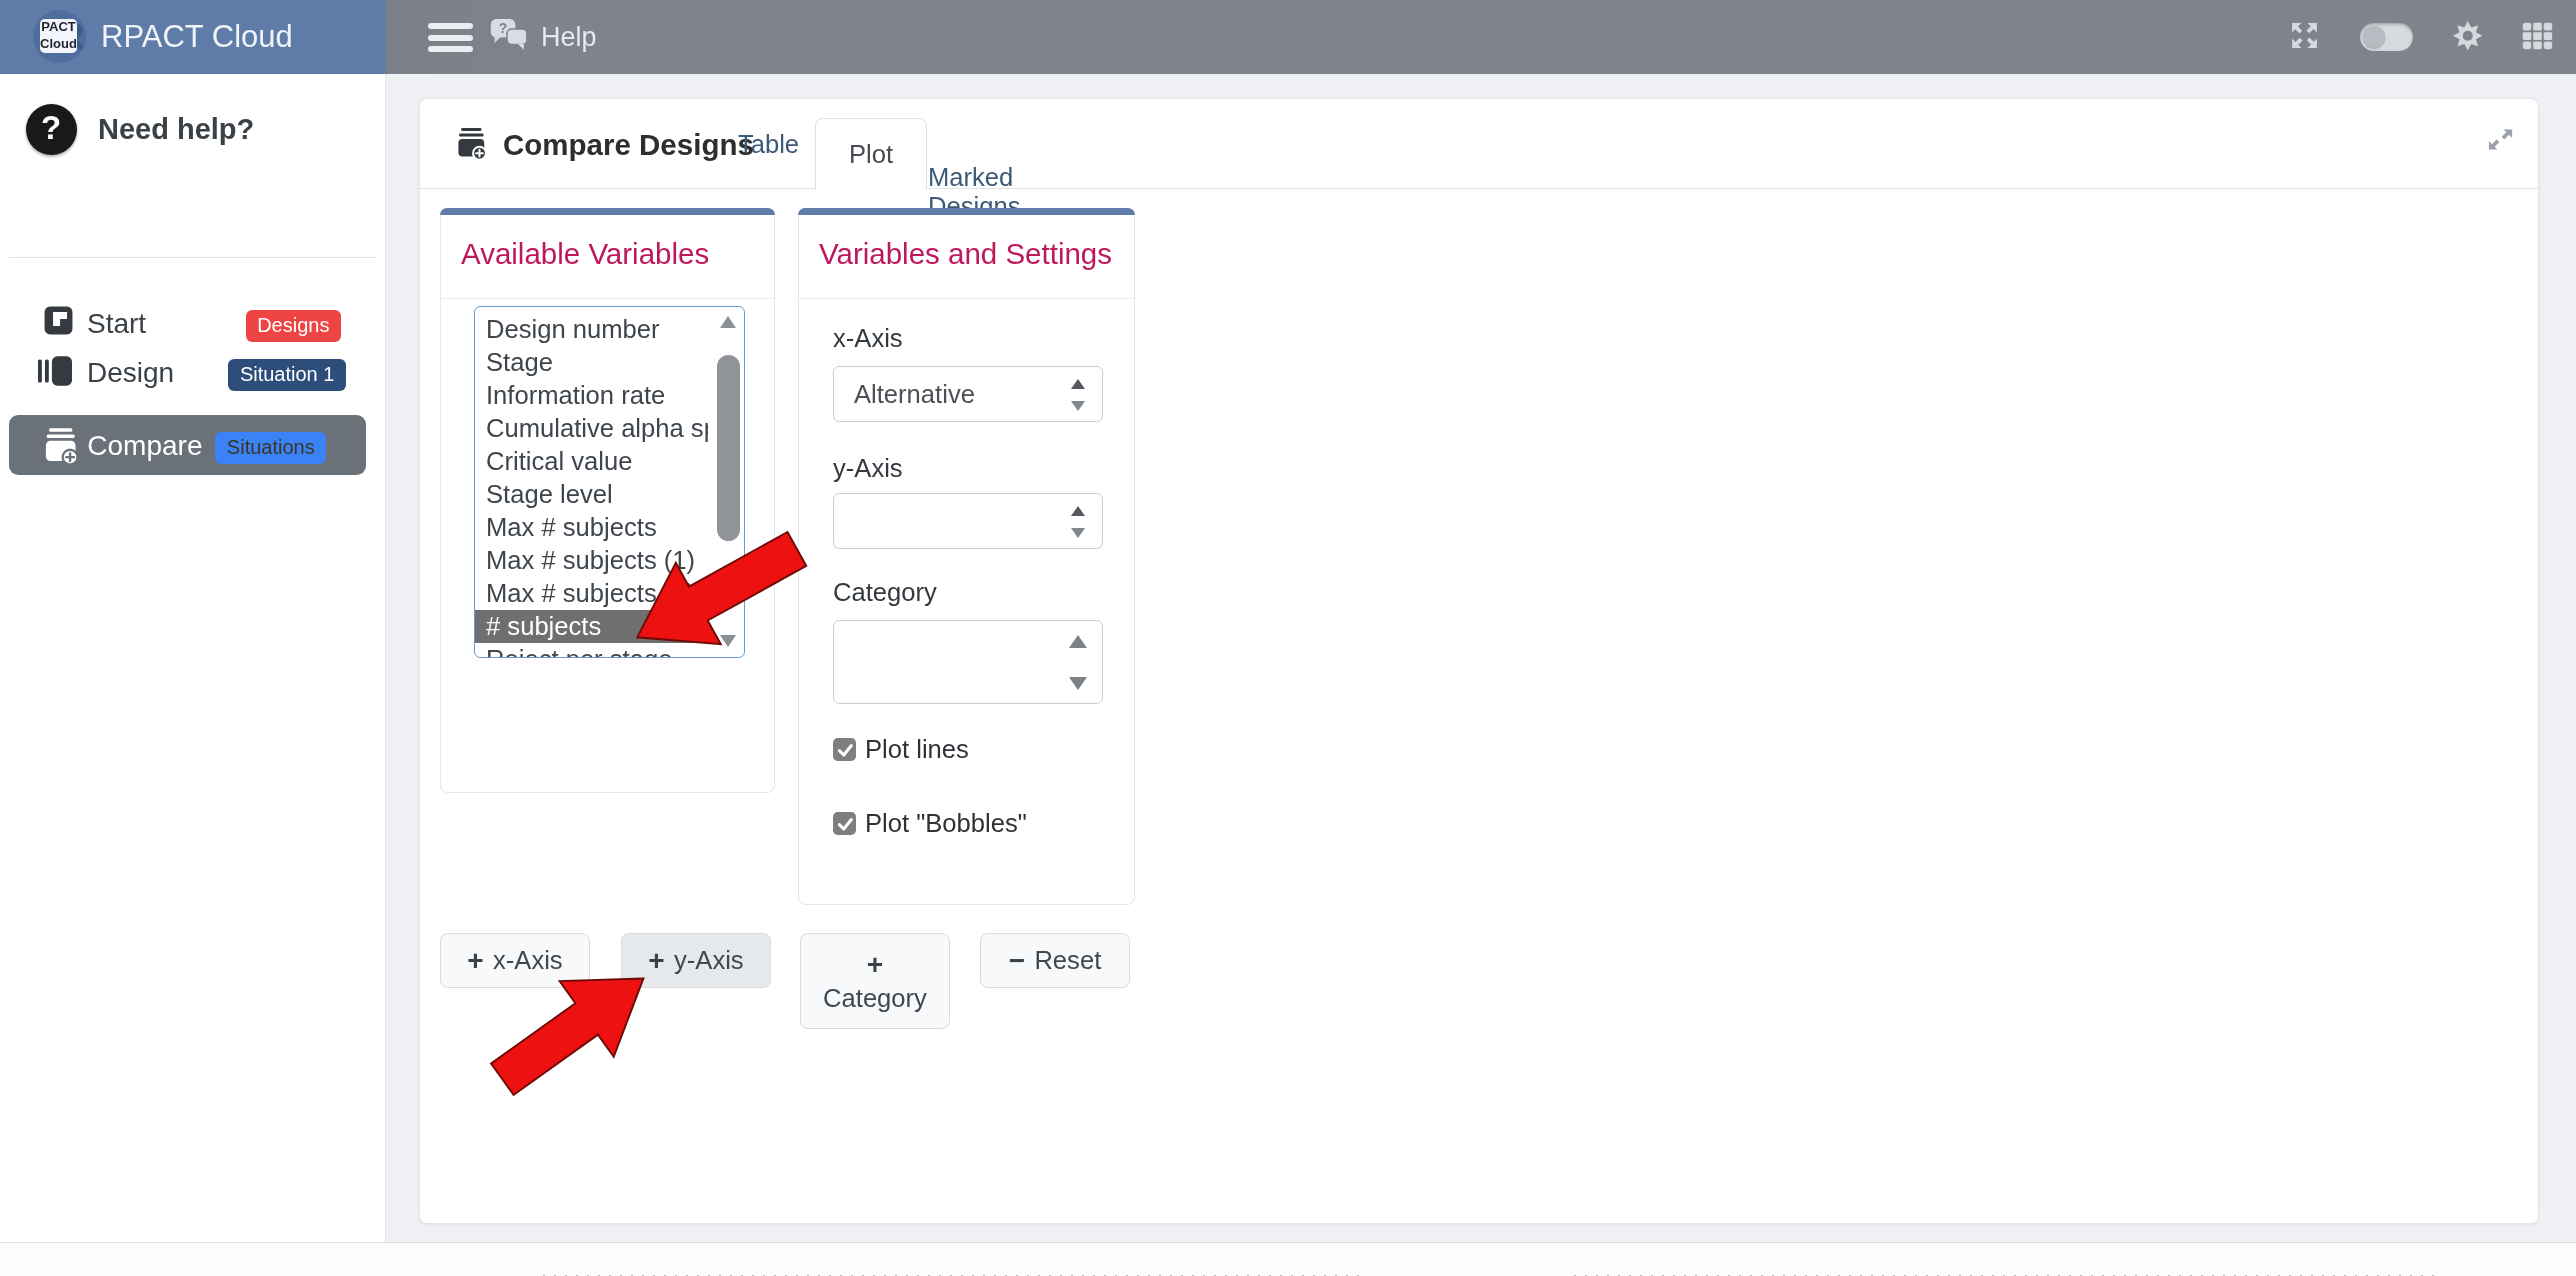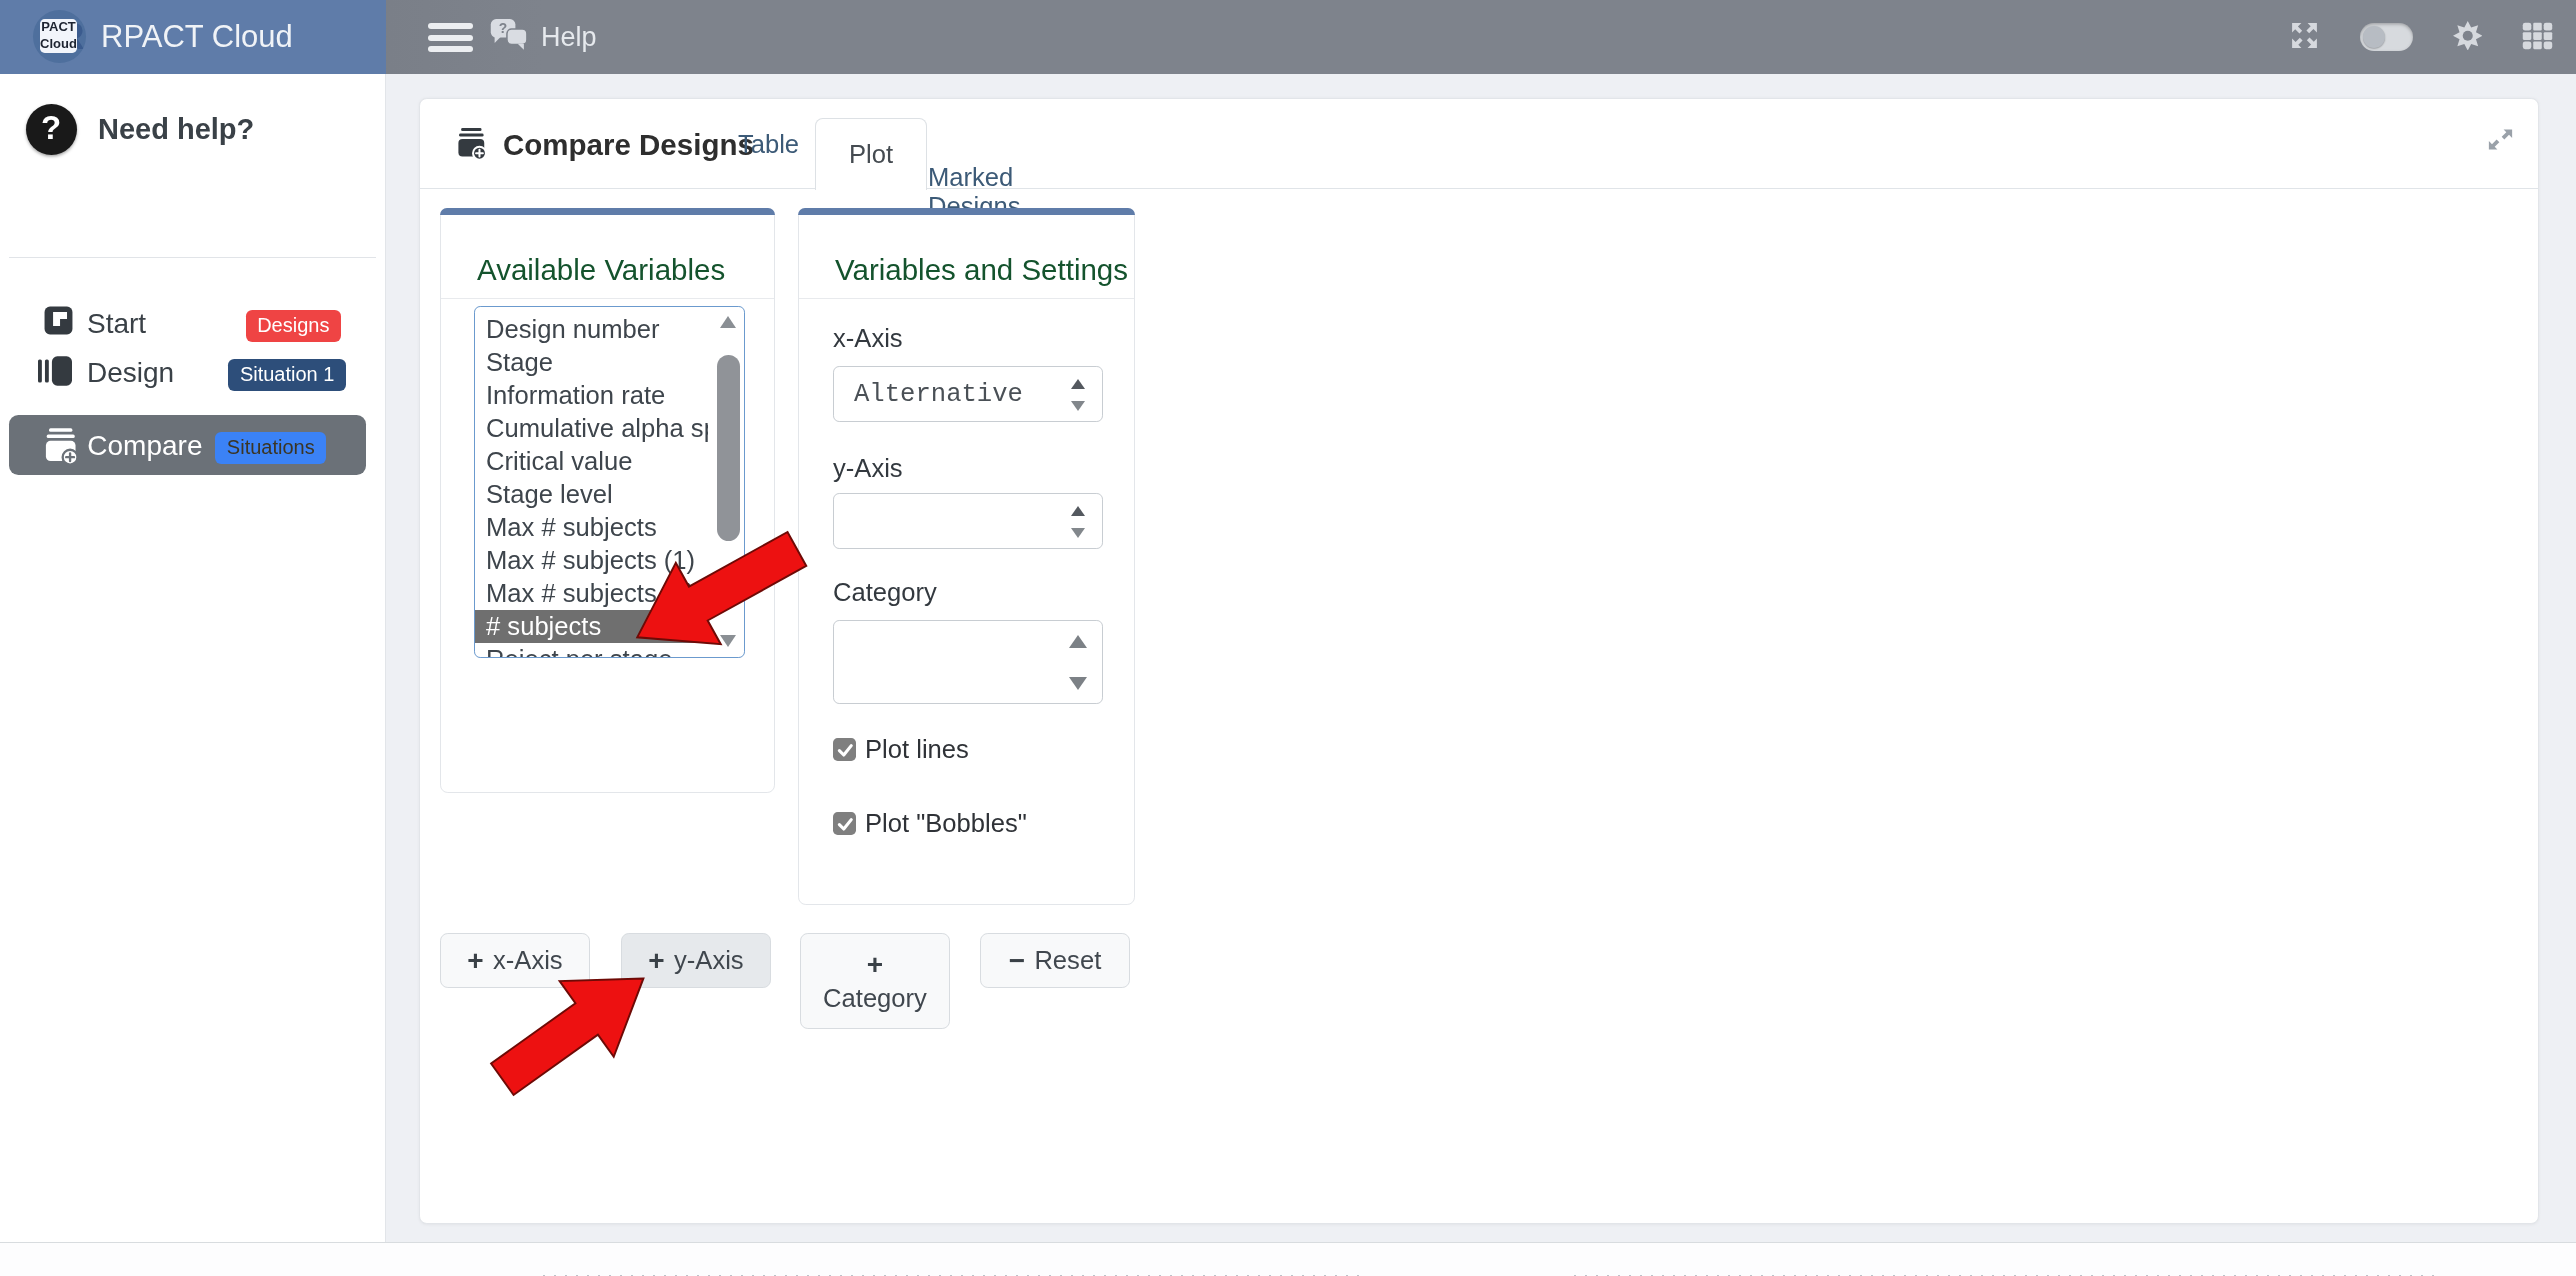--- a/index.html
+++ b/index.html
@@ -60,21 +60,21 @@
   .tab-table { left:298px; width:101px; }
   .tab-marked { left:508px; width:178px;margin-top:48px; }
   .tab-active { left:395px; width:112px; top:19.4px; height:72px; background:#fff; z-index:3;
                 border:0.8px solid #dde1e5; border-bottom:none; border-radius:7.8px 7.8px 0 0; color:#454b51; }
   .expand-corner { position:absolute; right:22px; top:25px; cursor:pointer; }
 
   
   .panel { position:absolute; background:#fff; border:0.8px solid #e3e6ea; border-radius:7.8px; }
   .panel-accent { position:absolute; left:-0.8px; top:-0.8px; right:-0.8px; height:7px; background:#5f7ca9;
                   border-radius:7.8px 7.8px 0 0; }
-  .panel-title { position:absolute; left:36px; top:28px; font-size:29.5px; color:#14532d;margin-top:16px; }
+  .panel-title { position:absolute; left:20px; top:28px; font-size:29.5px; color:#be185d; }
   .panel-divider { position:absolute; left:0; right:0; top:89px; border-top:0.8px solid #e8eaed; }
   .panel-left  { left:20px; top:109px; width:335px; height:585px; }
   .panel-right { left:378px; top:109px; width:337px; height:697px; }
 
   
   .listbox { position:absolute; left:33px; top:97px; width:271px; height:352px; background:#fff;
              border:1.6px solid #6b9ace; border-radius:6.2px; overflow:hidden; padding-top:6.2px; }
   .lb-row { height:33px; line-height:33px; font-size:25.6px; color:#3e454c; padding-left:11px;
             margin-right:36px; white-space:nowrap; overflow:hidden; cursor:default; }
   .lb-row.selected { background:#6f6f6f; color:#ffffff; margin-right:45px; }
@@ -82,21 +82,21 @@
   .lb-thumb { position:absolute; left:0.8px; top:45px; width:23px; height:186px; background:#909398; border-radius:11.6px; }
   .tri-up, .tri-dn { position:absolute; left:3.9px; width:0; height:0;
                      border-left:8.5px solid transparent; border-right:8.5px solid transparent; }
   .tri-up { top:6.2px; border-bottom:12.4px solid #8a8f94; }
   .tri-dn { bottom:6.2px; border-top:12.4px solid #8a8f94; }
   .var-desc { position:absolute; left:31px; top:583px; font-size:25.6px; color:#2f3237; line-height:37px; }
 
   
   .field-label { position:absolute; left:34px; font-size:25.6px; color:#33393f; }
   .selbox { position:absolute; left:34px; width:270px; background:#fff; border:0.8px solid #c8cdd2;
-            border-radius:6.2px;font-family:Liberation Mono, monospace; }
+            border-radius:6.2px; }
   .selbox .val { position:absolute; left:20px; top:50%; transform:translateY(-50%); font-size:25.6px; color:#4a5056; }
   .spin-up, .spin-dn { position:absolute; right:17px; width:0; height:0;
                        border-left:7px solid transparent; border-right:7px solid transparent; }
   .spin-up { border-bottom:10px solid #54595f; }
   .spin-dn { border-top:10px solid #82878c; }
   .spin-up.big, .spin-dn.big { right:15.5px; border-left-width:9.3px; border-right-width:9.3px; }
   .spin-up.big { border-bottom-width:13px; border-bottom-color:#7c8186; }
   .spin-dn.big { border-top-width:13px; border-top-color:#7c8186; }
   .checkrow { position:absolute; left:34px; display:flex; align-items:center; gap:9px; cursor:pointer; }
   .checkbox { width:23px; height:23px; background:#7f7f7f; border-radius:4.7px; position:relative; flex:none; }

